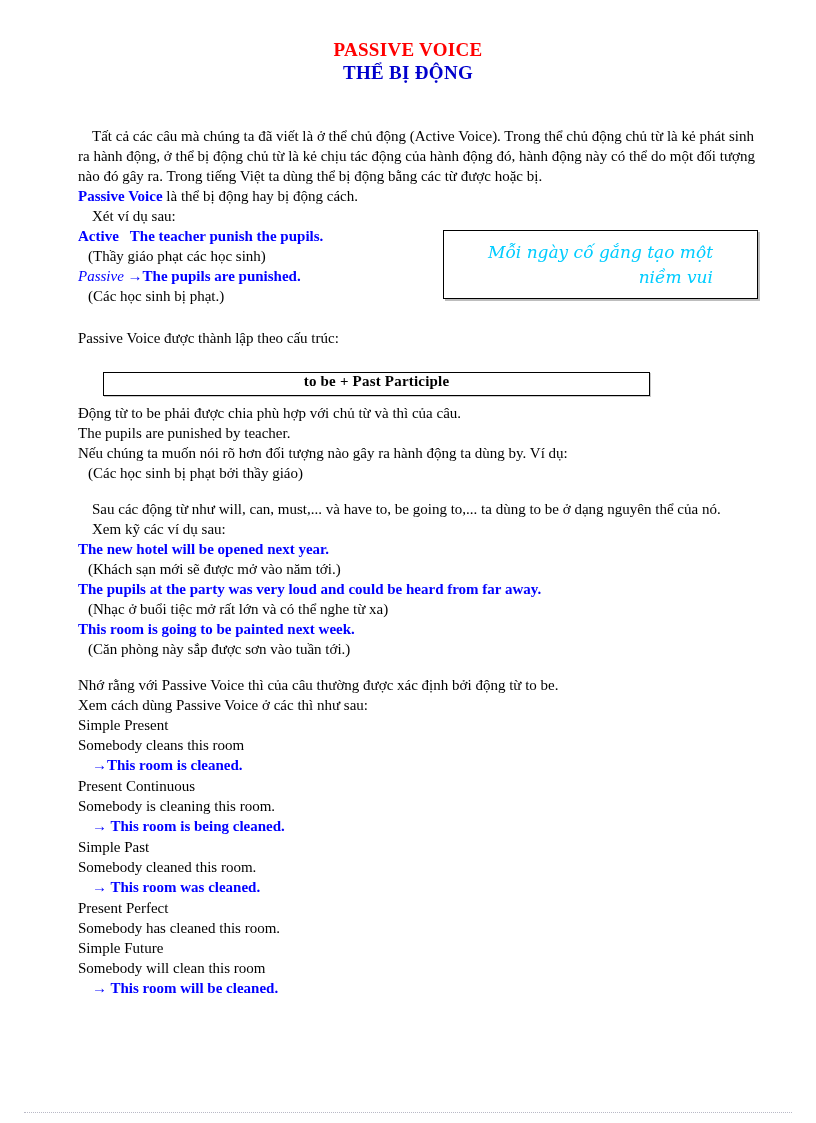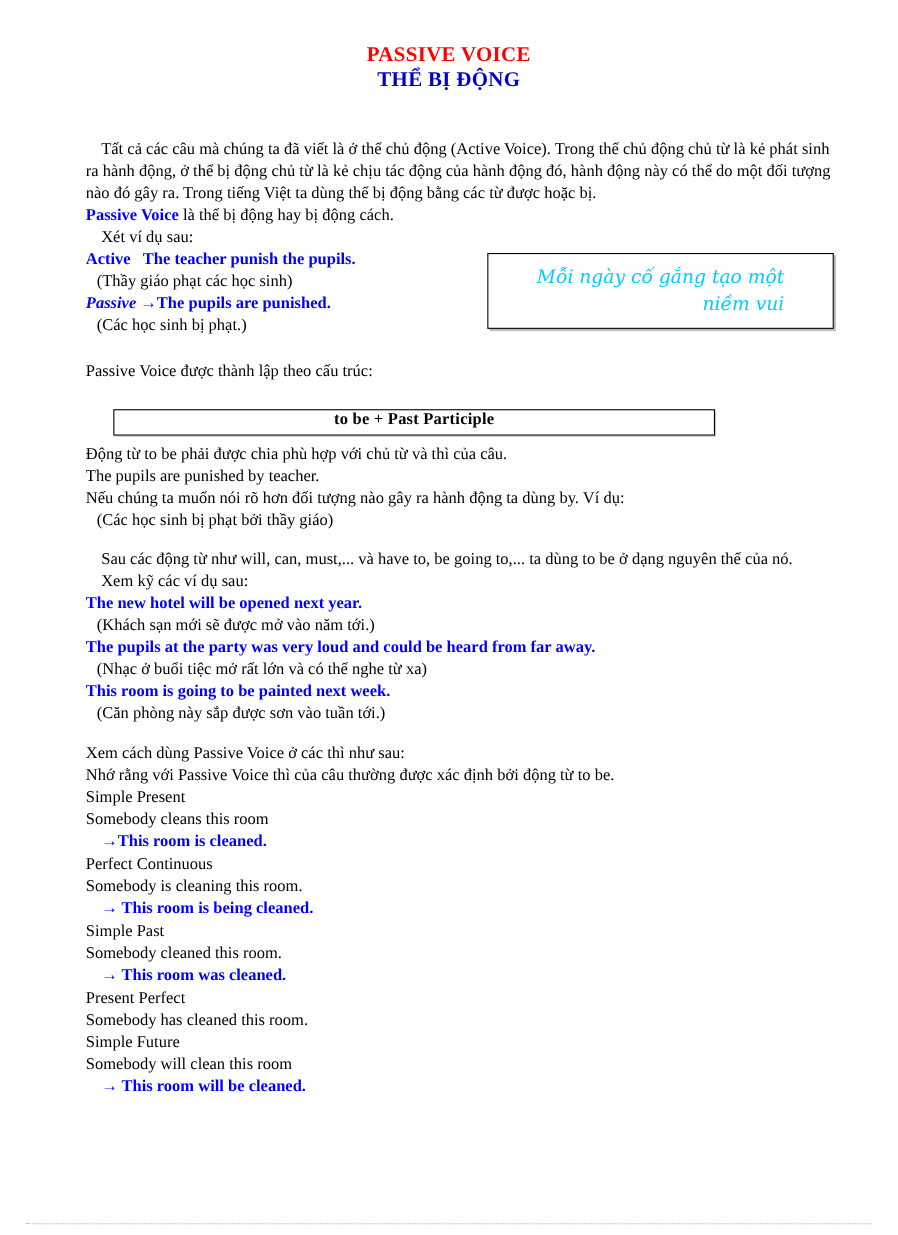--- a/index.html
+++ b/index.html
@@ -92,21 +92,21 @@
     line-height: 21px;
     color: #0000FF;
     font-weight: bold;
     padding-left: 14px;
   }
   .label-active {
     font-weight: bold;
     color: #0000FF;
   }
   .label-passive {
-    font-weight: bold;
+    font-weight: normal;
     font-style: italic;
     color: #0000FF;
   }
 
   
   .quote-box {
     position: absolute;
     left: 443px;
     top: 230px;
     width: 315px;
@@ -213,29 +213,29 @@
 
     <p class="eg-en">The new hotel will be opened next year.</p>
     <p class="eg-vi">(Khách sạn mới sẽ được mở vào năm tới.)</p>
     <p class="eg-en">The pupils at the party was very loud and could be heard from far away.</p>
     <p class="eg-vi">(Nhạc ở buổi tiệc mở rất lớn và có thể nghe từ xa)</p>
     <p class="eg-en">This room is going to be painted next week.</p>
     <p class="eg-vi">(Căn phòng này sắp được sơn vào tuần tới.)</p>
 
     <div class="gap-md"></div>
 
+    <p class="line">Nhớ rằng với Passive Voice thì của câu thường được xác định bởi động từ to be.</p>
     <p class="line">Xem cách dùng Passive Voice ở các thì như sau:</p>
-    <p class="line">Nhớ rằng với Passive Voice thì của câu thường được xác định bởi động từ to be.</p>
 
     <div>
       <p class="tense-name">Simple Present</p>
       <p class="tense-active">Somebody cleans this room</p>
       <p class="tense-passive"><span>→</span><span>This room is cleaned.</span></p>
 
-      <p class="tense-name">Perfect Continuous</p>
+      <p class="tense-name">Present Continuous</p>
       <p class="tense-active">Somebody is cleaning this room.</p>
       <p class="tense-passive"><span>→</span> <span>This room is being cleaned.</span></p>
 
       <p class="tense-name">Simple Past</p>
       <p class="tense-active">Somebody cleaned this room.</p>
       <p class="tense-passive"><span>→</span> <span>This room was cleaned.</span></p>
 
       <p class="tense-name">Present Perfect</p>
       <p class="tense-active">Somebody has cleaned this room.</p>
 

